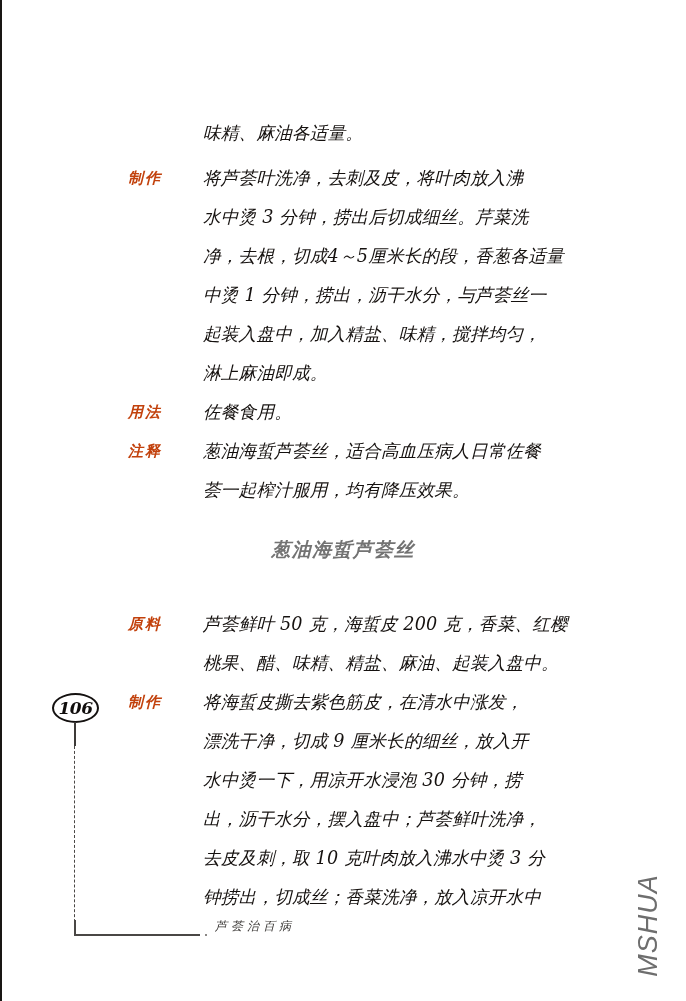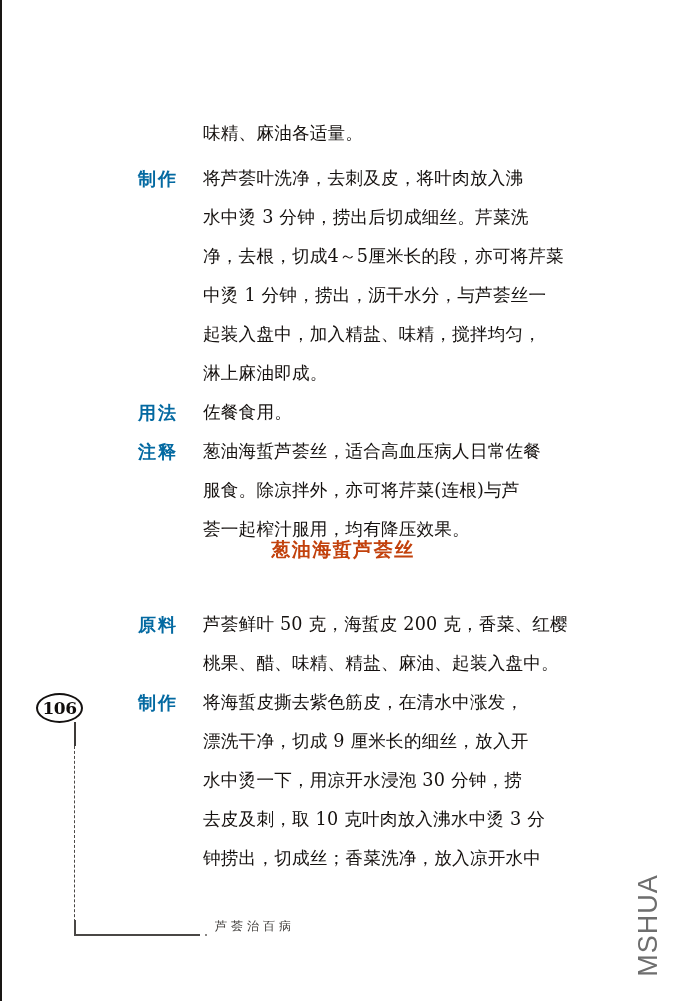--- a/index.html
+++ b/index.html
@@ -9,20 +9,21 @@
   }
 
   #page {
     position: relative;
     width: 686px;
     height: 1001px;
     background: #ffffff;
     overflow: hidden;
     font-family: "DejaVu Serif", "Liberation Serif", serif;
     color: #14110f;
+    font-style: italic;
   }
 
   
   .scan-edge-left {
     position: absolute;
     left: 0;
     top: 0;
     width: 2px;
     height: 1001px;
     background: #191614;
@@ -37,28 +38,28 @@
     width: 686px;
   }
 
   .entry {
     position: absolute;
     display: block;
   }
 
   .label {
     position: absolute;
-    left: 138px;
+    left: 128px;
     width: 66px;
     font-weight: bold;
-    font-size: 18px;
+    font-size: 15px;
     letter-spacing: 2px;
     line-height: 39px;
     white-space: nowrap;
-    color: #0369a1;
+    color: #c2410c;
   }
 
   .lines {
     position: absolute;
     left: 203px;
     width: 392px;
   }
 
   .tline {
     font-size: 17.6px;
@@ -75,28 +76,28 @@
   }
 
   .recipe-title {
     position: absolute;
     left: 0;
     width: 686px;
     text-align: center;
     font-size: 19px;
     font-weight: bold;
     letter-spacing: 1.5px;
-    color: #c2410c;
+    color: #737373;
   }
 
   
 
   .page-badge {
     position: absolute;
-    left: 36px;
+    left: 52px;
     top: 693px;
     width: 47px;
     height: 30px;
     border: 2.6px solid #141110;
     border-radius: 50%;
     box-sizing: border-box;
     display: flex;
     align-items: center;
     justify-content: center;
     font-family: "DejaVu Serif", "Liberation Serif", serif;
@@ -204,59 +205,59 @@
       <div class="lines">
         <div class="tline">味精、麻油各适量。</div>
       </div>
     </div>
 
     <div class="entry" style="top:159px;">
       <div class="label">制作</div>
       <div class="lines">
         <div class="tline just">将芦荟叶洗净，去刺及皮，将叶肉放入沸</div>
         <div class="tline just">水中烫 3 分钟，捞出后切成细丝。芹菜洗</div>
-        <div class="tline just">净，去根，切成4～5厘米长的段，亦可将芹菜</div>
+        <div class="tline just">净，去根，切成4～5厘米长的段，香葱各适量</div>
         <div class="tline just">中烫 1 分钟，捞出，沥干水分，与芦荟丝一</div>
         <div class="tline just">起装入盘中，加入精盐、味精，搅拌均匀，</div>
         <div class="tline">淋上麻油即成。</div>
       </div>
     </div>
 
     <div class="entry" style="top:393px;">
       <div class="label">用法</div>
       <div class="lines">
         <div class="tline">佐餐食用。</div>
       </div>
     </div>
 
     <div class="entry" style="top:432px;">
       <div class="label">注释</div>
       <div class="lines">
         <div class="tline just">葱油海蜇芦荟丝，适合高血压病人日常佐餐</div>
-        <div class="tline just">服食。除凉拌外，亦可将芹菜(连根)与芦</div>
         <div class="tline">荟一起榨汁服用，均有降压效果。</div>
       </div>
     </div>
 
     <div class="recipe-title" style="top:537px;">葱油海蜇芦荟丝</div>
 
     <div class="entry" style="top:605px;">
       <div class="label">原料</div>
       <div class="lines">
         <div class="tline just">芦荟鲜叶 50 克，海蜇皮 200 克，香菜、红樱</div>
         <div class="tline">桃果、醋、味精、精盐、麻油、起装入盘中。</div>
       </div>
     </div>
 
     <div class="entry" style="top:683px;">
       <div class="label">制作</div>
       <div class="lines">
         <div class="tline just">将海蜇皮撕去紫色筋皮，在清水中涨发，</div>
         <div class="tline just">漂洗干净，切成 9 厘米长的细丝，放入开</div>
         <div class="tline just">水中烫一下，用凉开水浸泡 30 分钟，捞</div>
+        <div class="tline just">出，沥干水分，摆入盘中；芦荟鲜叶洗净，</div>
         <div class="tline just">去皮及刺，取 10 克叶肉放入沸水中烫 3 分</div>
         <div class="tline just">钟捞出，切成丝；香菜洗净，放入凉开水中</div>
       </div>
     </div>
 
   </div>
 
   <div class="page-badge">106</div>
   <div class="rule-stub"></div>
   <div class="rule-vert-dashed"></div>

